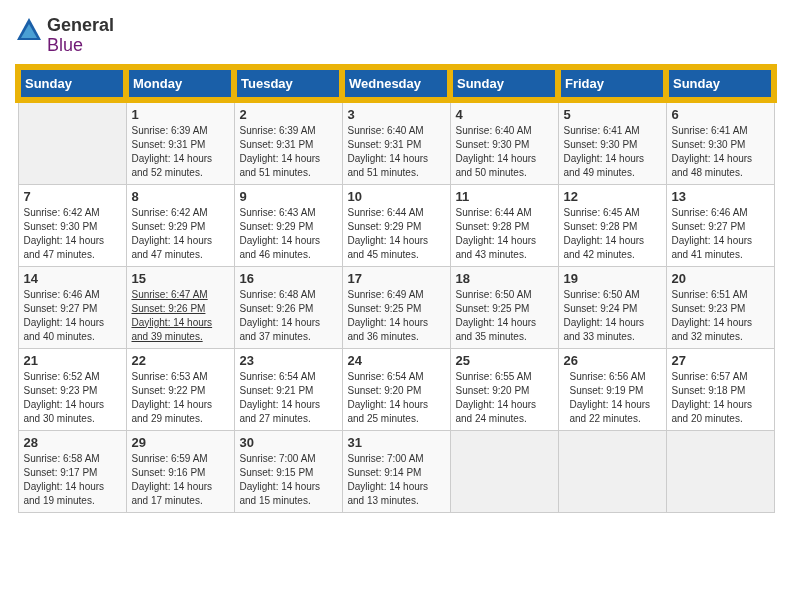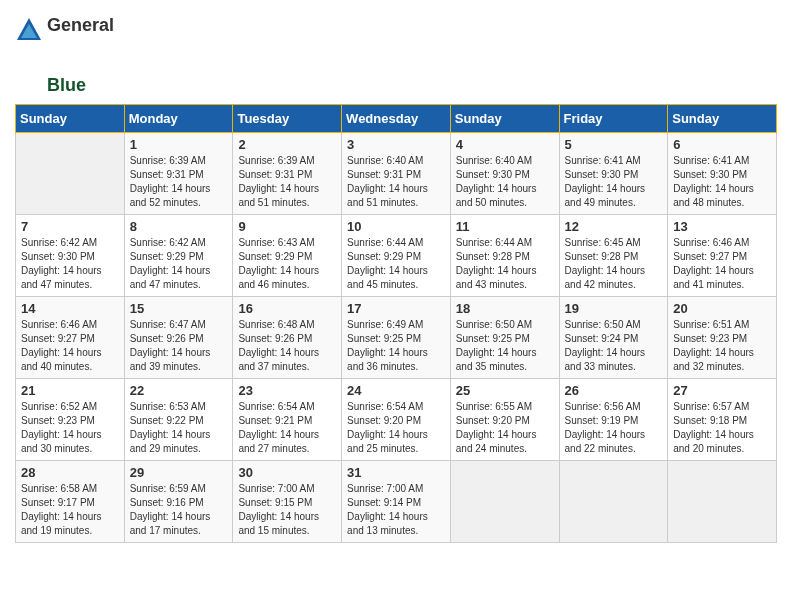--- a/index.html
+++ b/index.html
@@ -26,23 +26,22 @@
       flex-direction: column;
       line-height: 1.1;
     }
     .logo-general {
       font-size: 18px;
       font-weight: bold;
       color: #333;
     }
     .logo-blue {
       font-size: 18px;
-      font-weight: bold;
-      color: #14532d;
-      margin-top: 40px;
+      font-weight: normal;
+      color: #701a75;
     }
     .logo-icon {
       width: 28px;
       height: 28px;
       margin-right: 4px;
     }
     .title-section {
       text-align: right;
     }
     .month-title {
@@ -60,21 +59,21 @@
       border-collapse: collapse;
       table-layout: fixed;
     }
     thead tr th {
       background-color: #1a5fa8;
       color: #fff;
       font-size: 13px;
       font-weight: bold;
       padding: 6px 4px;
       text-align: left;
-      border: 1px solid #eab308;
+      border: 6px solid #eab308;
     }
     tbody tr td {
       border: 1px solid #ccc;
       vertical-align: top;
       padding: 4px 5px;
       font-size: 10.5px;
       color: #333;
       height: 80px;
       background: #fff;
     }
@@ -224,21 +223,21 @@
       <tr>
         <td>
           <div class="day-number">14</div>
           <div class="day-info" style="white-space: pre-line;">Sunrise: 6:46 AM
 Sunset: 9:27 PM
 Daylight: 14 hours
 and 40 minutes.</div>
         </td>
         <td>
           <div class="day-number">15</div>
-          <div class="day-info" style="white-space: pre-line;">Sunrise: 6:47 AM
+          <div class="day-info" style="white-space: pre-line; text-decoration: underline;">Sunrise: 6:47 AM
 Sunset: 9:26 PM
 Daylight: 14 hours
 and 39 minutes.</div>
         </td>
         <td>
           <div class="day-number">16</div>
           <div class="day-info" style="white-space: pre-line;">Sunrise: 6:48 AM
 Sunset: 9:26 PM
 Daylight: 14 hours
 and 37 minutes.</div>
@@ -303,21 +302,21 @@
         </td>
         <td>
           <div class="day-number">25</div>
           <div class="day-info" style="white-space: pre-line;">Sunrise: 6:55 AM
 Sunset: 9:20 PM
 Daylight: 14 hours
 and 24 minutes.</div>
         </td>
         <td>
           <div class="day-number">26</div>
-          <div class="day-info" style="white-space: pre-line;">Sunrise: 6:56 AM
+          <div class="day-info" style="white-space: pre-line; margin-left: 6px;">Sunrise: 6:56 AM
 Sunset: 9:19 PM
 Daylight: 14 hours
 and 22 minutes.</div>
         </td>
         <td>
           <div class="day-number">27</div>
           <div class="day-info" style="white-space: pre-line;">Sunrise: 6:57 AM
 Sunset: 9:18 PM
 Daylight: 14 hours
 and 20 minutes.</div>

